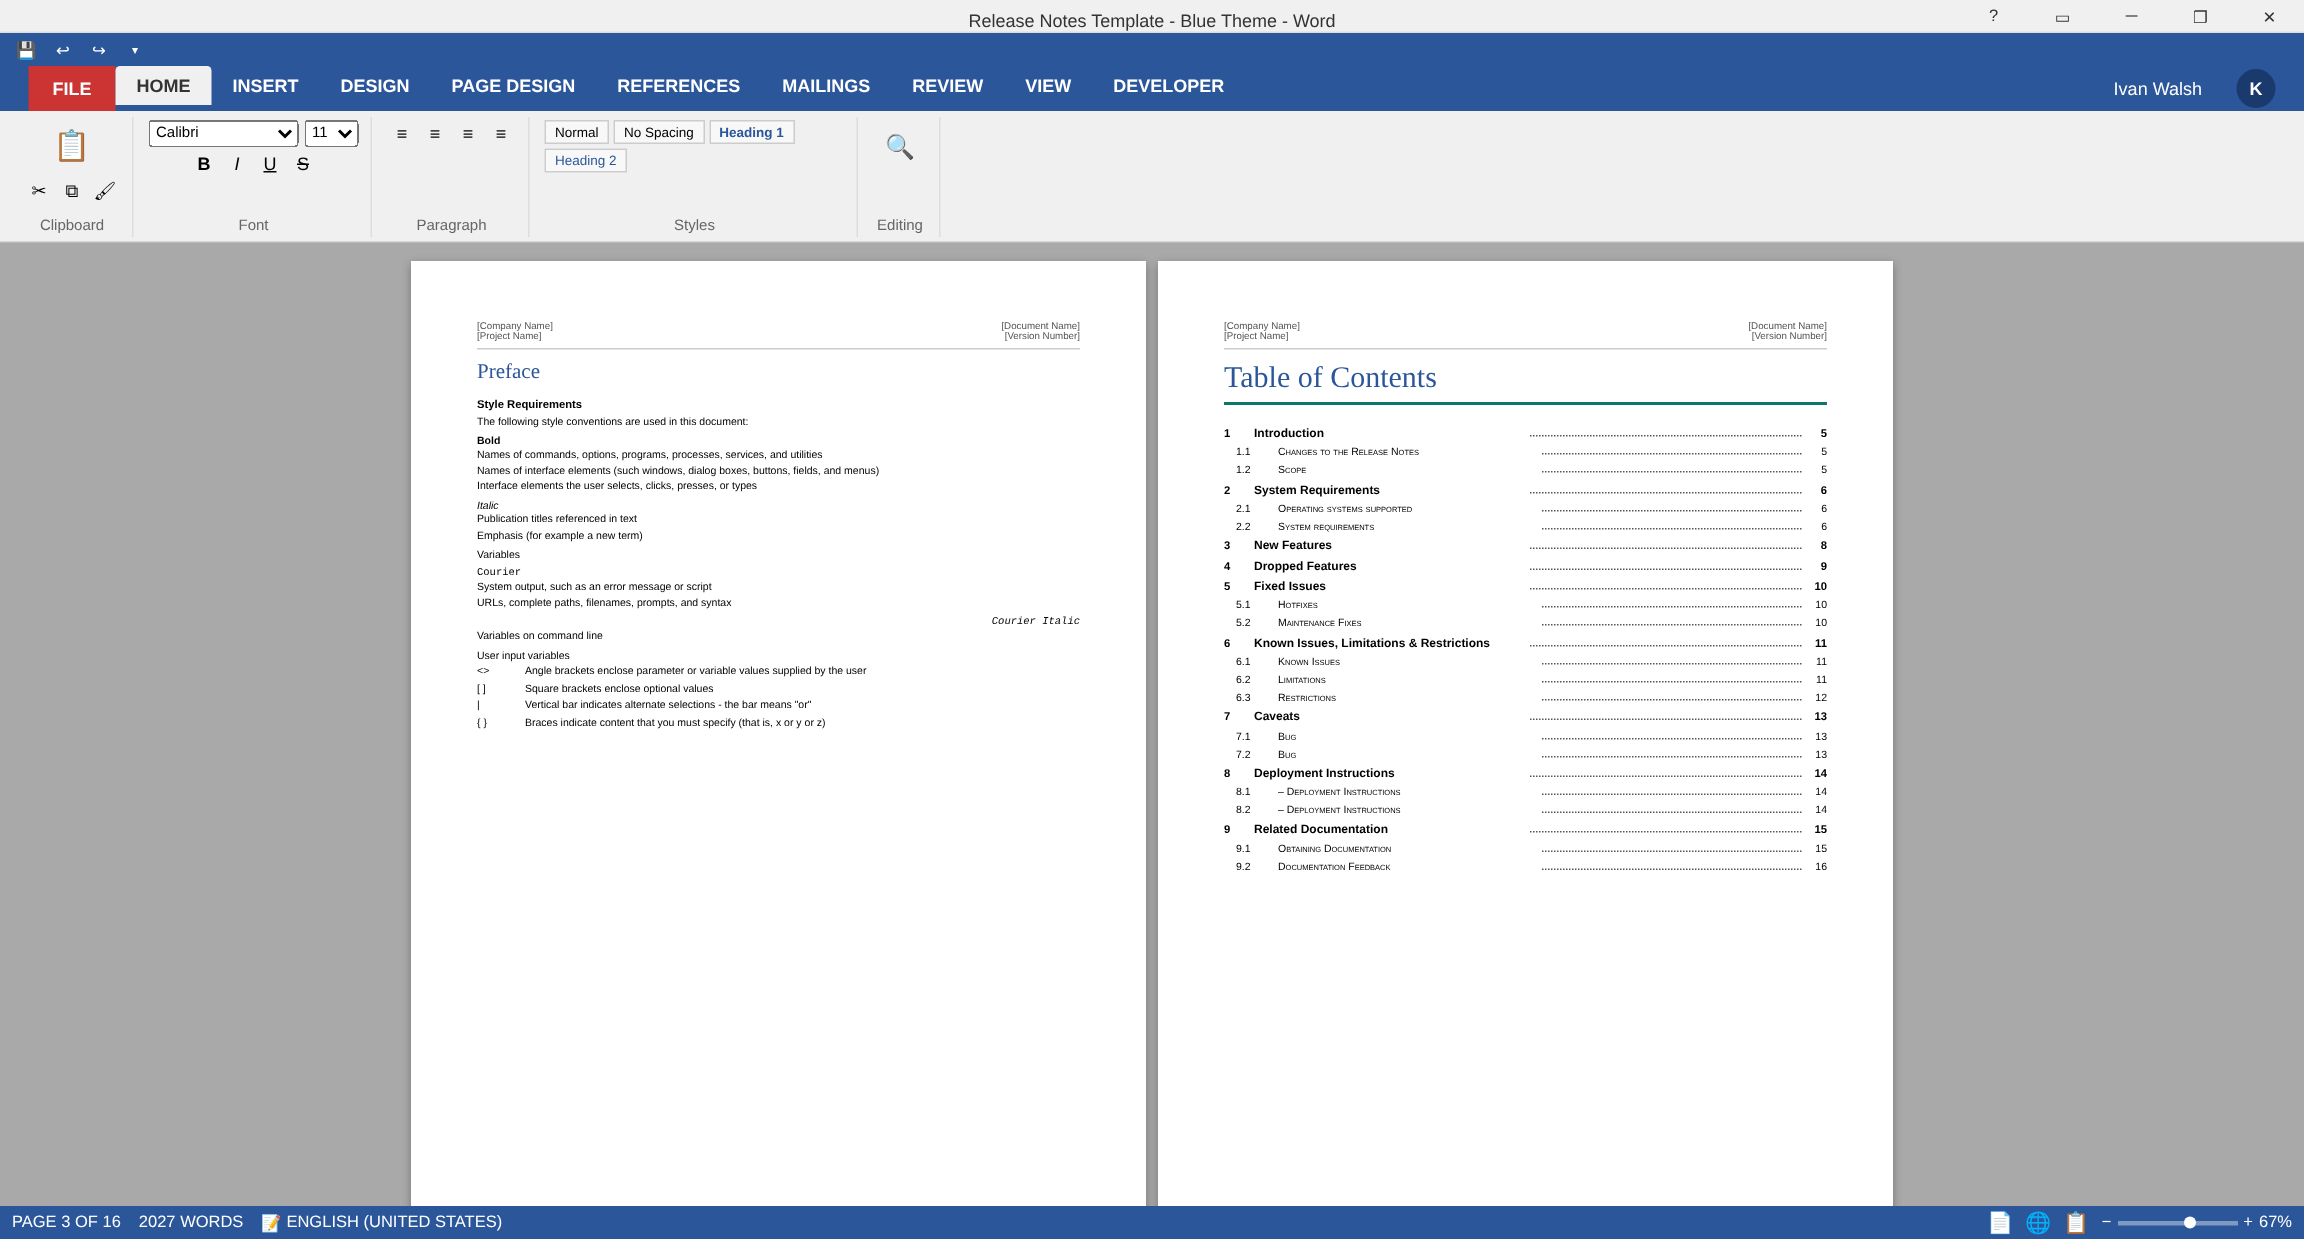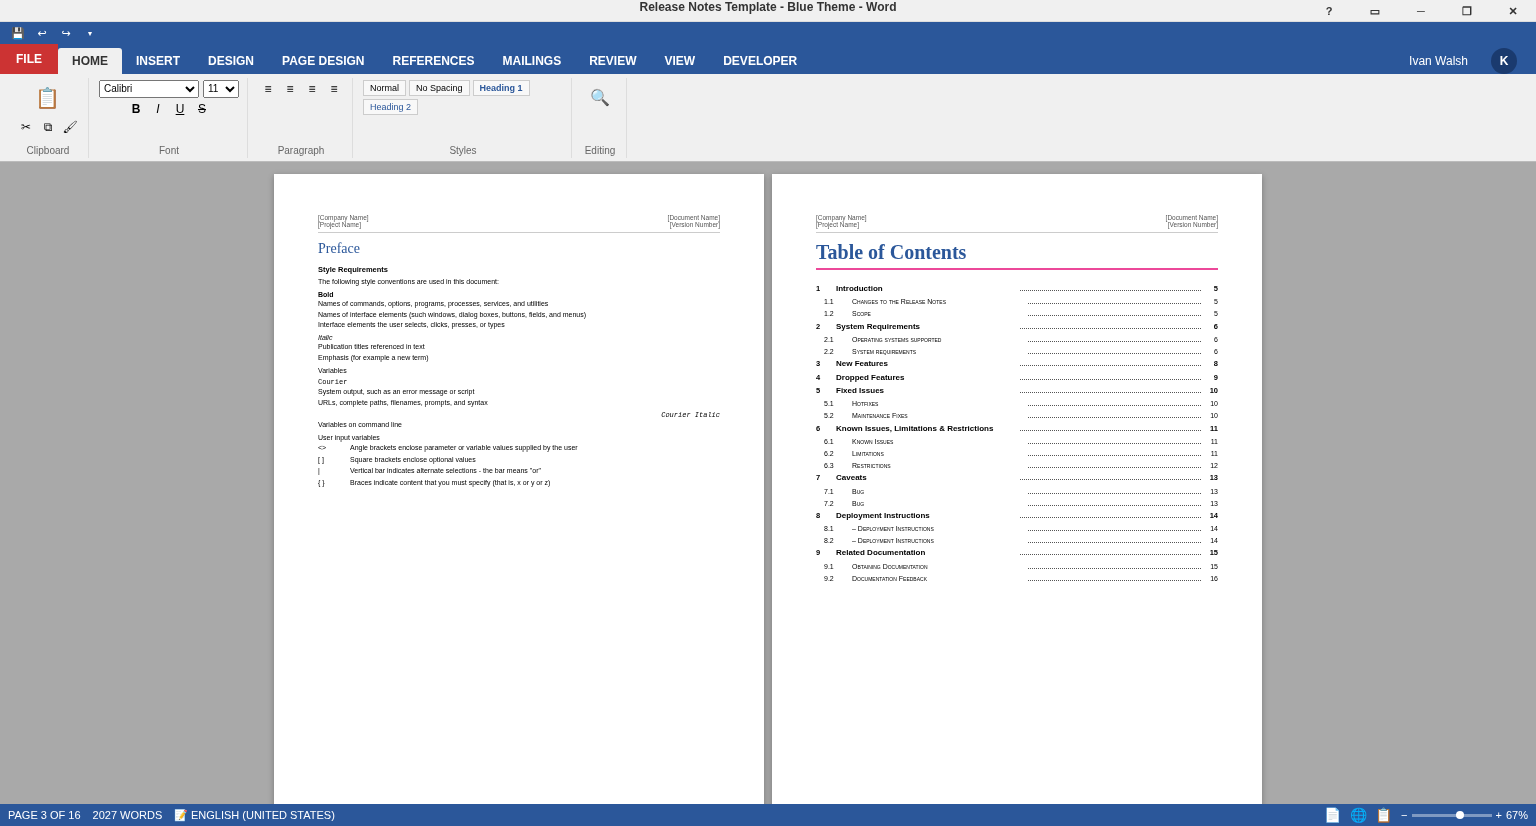--- a/index.html
+++ b/index.html
@@ -3,27 +3,26 @@
   <meta charset="utf-8">
   <style>
     * { box-sizing: border-box; margin: 0; padding: 0; }
     body { font-family: 'Segoe UI', Arial, sans-serif; background: #c8c8c8; overflow: hidden; width: 1536px; height: 826px; }
 
     
     .title-bar {
       height: 22px;
       background: #f0f0f0;
       display: flex;
-      align-items: flex-start;
+      align-items: flex-end;
       justify-content: center;
       font-size: 12px;
       color: #333;
       position: relative;
       border-bottom: 1px solid #ddd;
-      font-weight: bold;
     }
     .title-bar-controls {
       position: absolute;
       right: 0;
       top: 0;
       display: flex;
       height: 22px;
     }
     .title-btn {
       width: 46px;
@@ -57,21 +56,21 @@
       border-radius: 2px;
     }
 
     
     .ribbon-area {
       background: #2b579a;
     }
     .ribbon-tabs-row {
       height: 30px;
       display: flex;
-      align-items: flex-end;
+      margin-left: 19px;
     }
     .file-tab {
       background: #cc3333;
       color: white;
       font-size: 12px;
       font-weight: bold;
       padding: 0 16px;
       height: 30px;
       display: flex;
       align-items: center;
@@ -253,24 +252,24 @@
     .var-sym {
       width: 24px;
       flex-shrink: 0;
     }
     .var-desc { flex: 1; }
 
     
     .toc-title {
       color: #2b579a;
       font-size: 20px;
-      font-weight: bold;
+      font-weight: normal;
       margin-bottom: 14px;
       font-family: Georgia, serif;
-      border-bottom: 2px solid #ec4899;
+      border-bottom: 2px solid #0f766e;
       padding-bottom: 4px;
     }
     .toc-entry {
       display: flex;
       align-items: baseline;
       font-size: 7.5px;
       margin-bottom: 3px;
       line-height: 1.3;
     }
     .toc-num {

